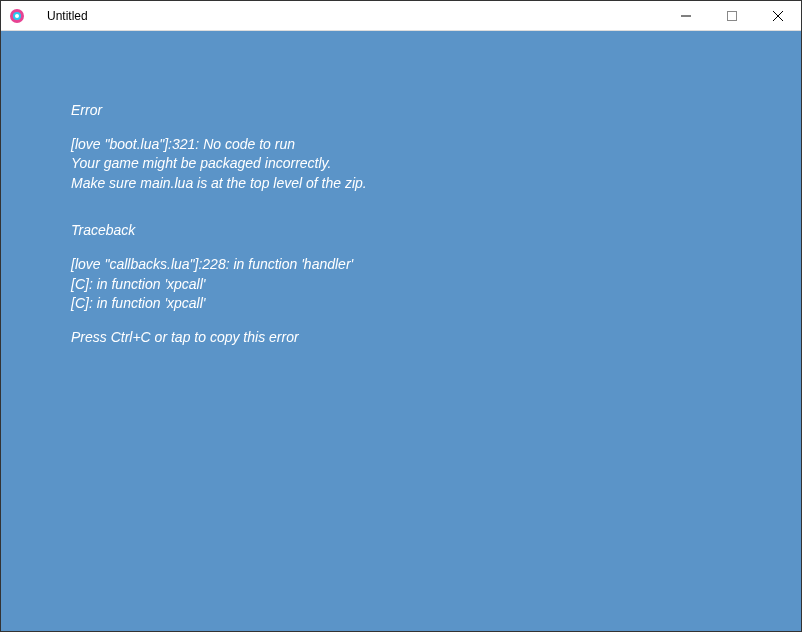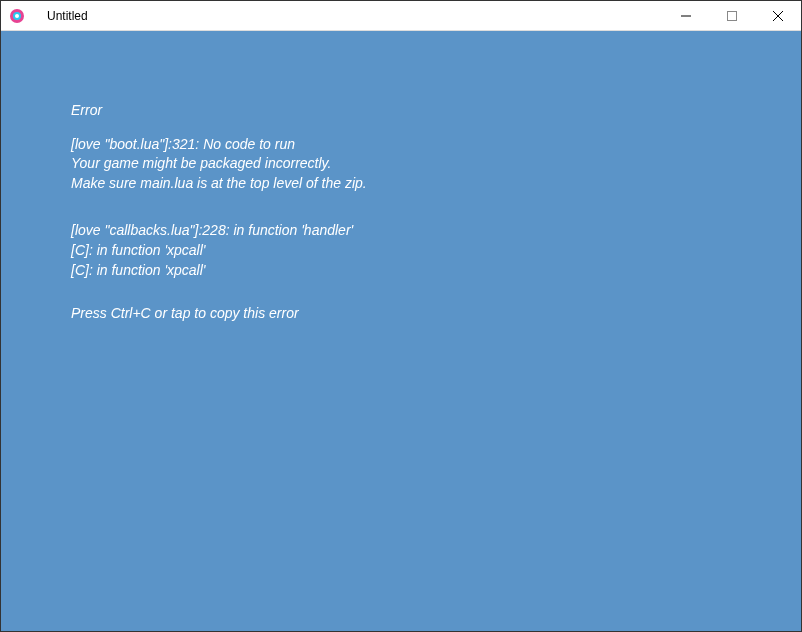--- a/index.html
+++ b/index.html
@@ -75,21 +75,21 @@
       margin-bottom: 28px;
       font-style: italic;
     }
     .err-heading {
       margin-bottom: 14px;
     }
     .err-line {
       white-space: pre-wrap;
     }
     .err-footer {
-      margin-top: 24px;
+      margin-top: 14px;
     }
   </style>
 </head>
 <body>
 
 <div class="window">
   <div class="titlebar">
     <div class="titlebar-left">
       <span class="app-icon">
         <svg width="16" height="16" viewBox="0 0 16 16">
@@ -122,19 +122,20 @@
 
   <div class="content">
     <div class="err-section">
       <div class="err-heading">Error</div>
       <div class="err-line">[love "boot.lua"]:321: No code to run</div>
       <div class="err-line">Your game might be packaged incorrectly.</div>
       <div class="err-line">Make sure main.lua is at the top level of the zip.</div>
     </div>
 
     <div class="err-section">
+      <div class="err-heading">Traceback</div>
       <div class="err-line">[love "callbacks.lua"]:228: in function 'handler'</div>
       <div class="err-line">[C]: in function 'xpcall'</div>
       <div class="err-line">[C]: in function 'xpcall'</div>
       <div class="err-footer">Press Ctrl+C or tap to copy this error</div>
     </div>
   </div>
 </div>
 
 </body></html>

